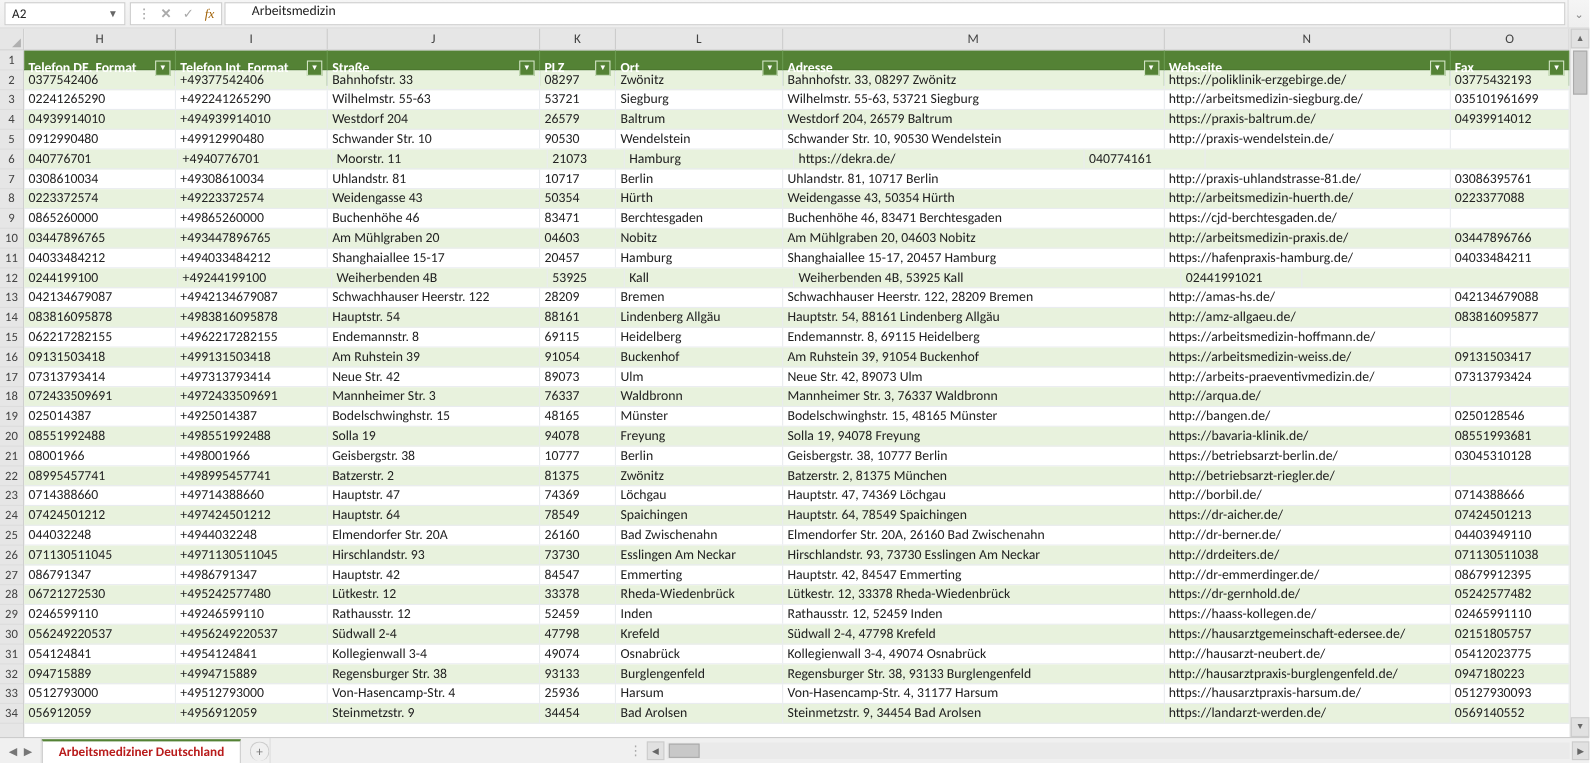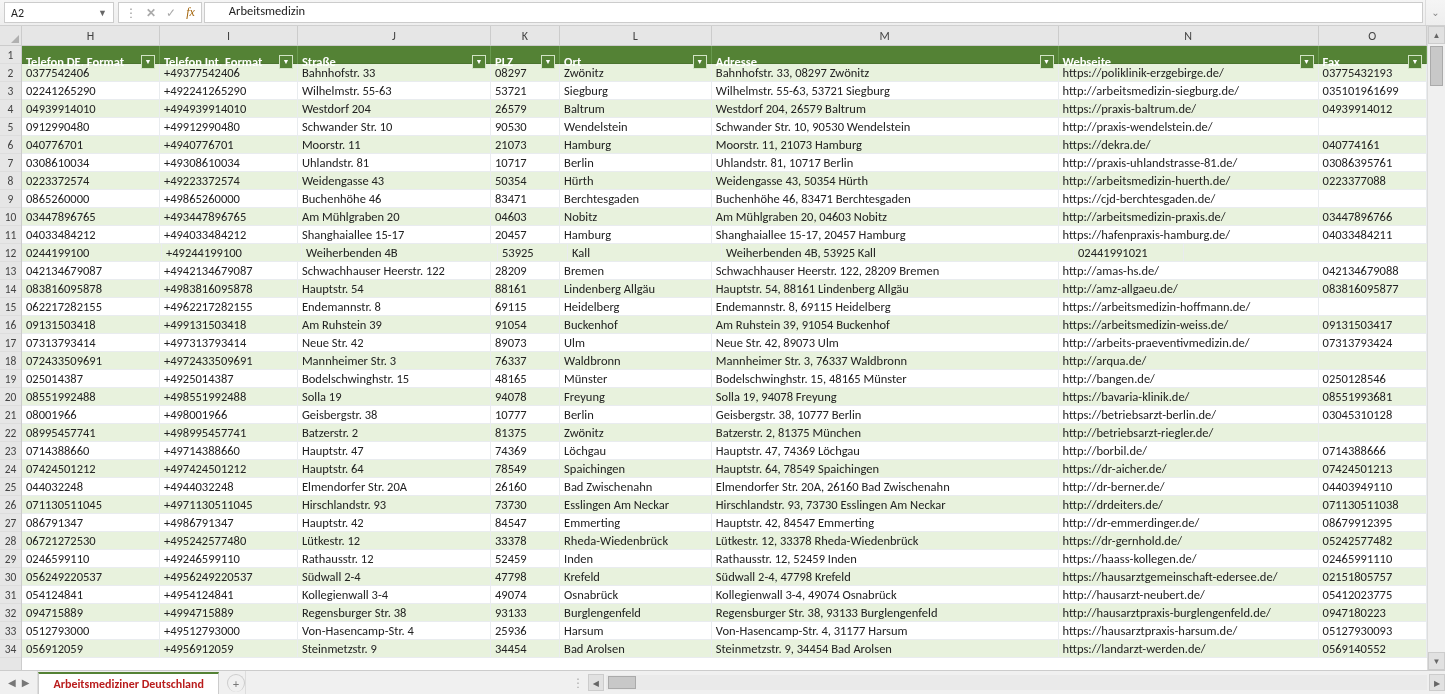--- a/index.html
+++ b/index.html
@@ -351,21 +351,20 @@
         <div class="cell c-M">Schwander Str. 10, 90530 Wendelstein</div>
         <div class="cell c-N">http://praxis-wendelstein.de/</div>
         <div class="cell c-O"></div>
       </div>
       <div class="row band">
         <div class="cell c-H">040776701</div>
         <div class="cell c-I">+4940776701</div>
         <div class="cell c-J">Moorstr. 11</div>
         <div class="cell c-K">21073</div>
         <div class="cell c-L">Hamburg</div>
-        <div class="cell c-M">Moorstr. 11, 21073 Hamburg</div>
         <div class="cell c-N">https://dekra.de/</div>
         <div class="cell c-O">040774161</div>
       </div>
       <div class="row">
         <div class="cell c-H">0308610034</div>
         <div class="cell c-I">+49308610034</div>
         <div class="cell c-J">Uhlandstr. 81</div>
         <div class="cell c-K">10717</div>
         <div class="cell c-L">Berlin</div>
         <div class="cell c-M">Uhlandstr. 81, 10717 Berlin</div>

